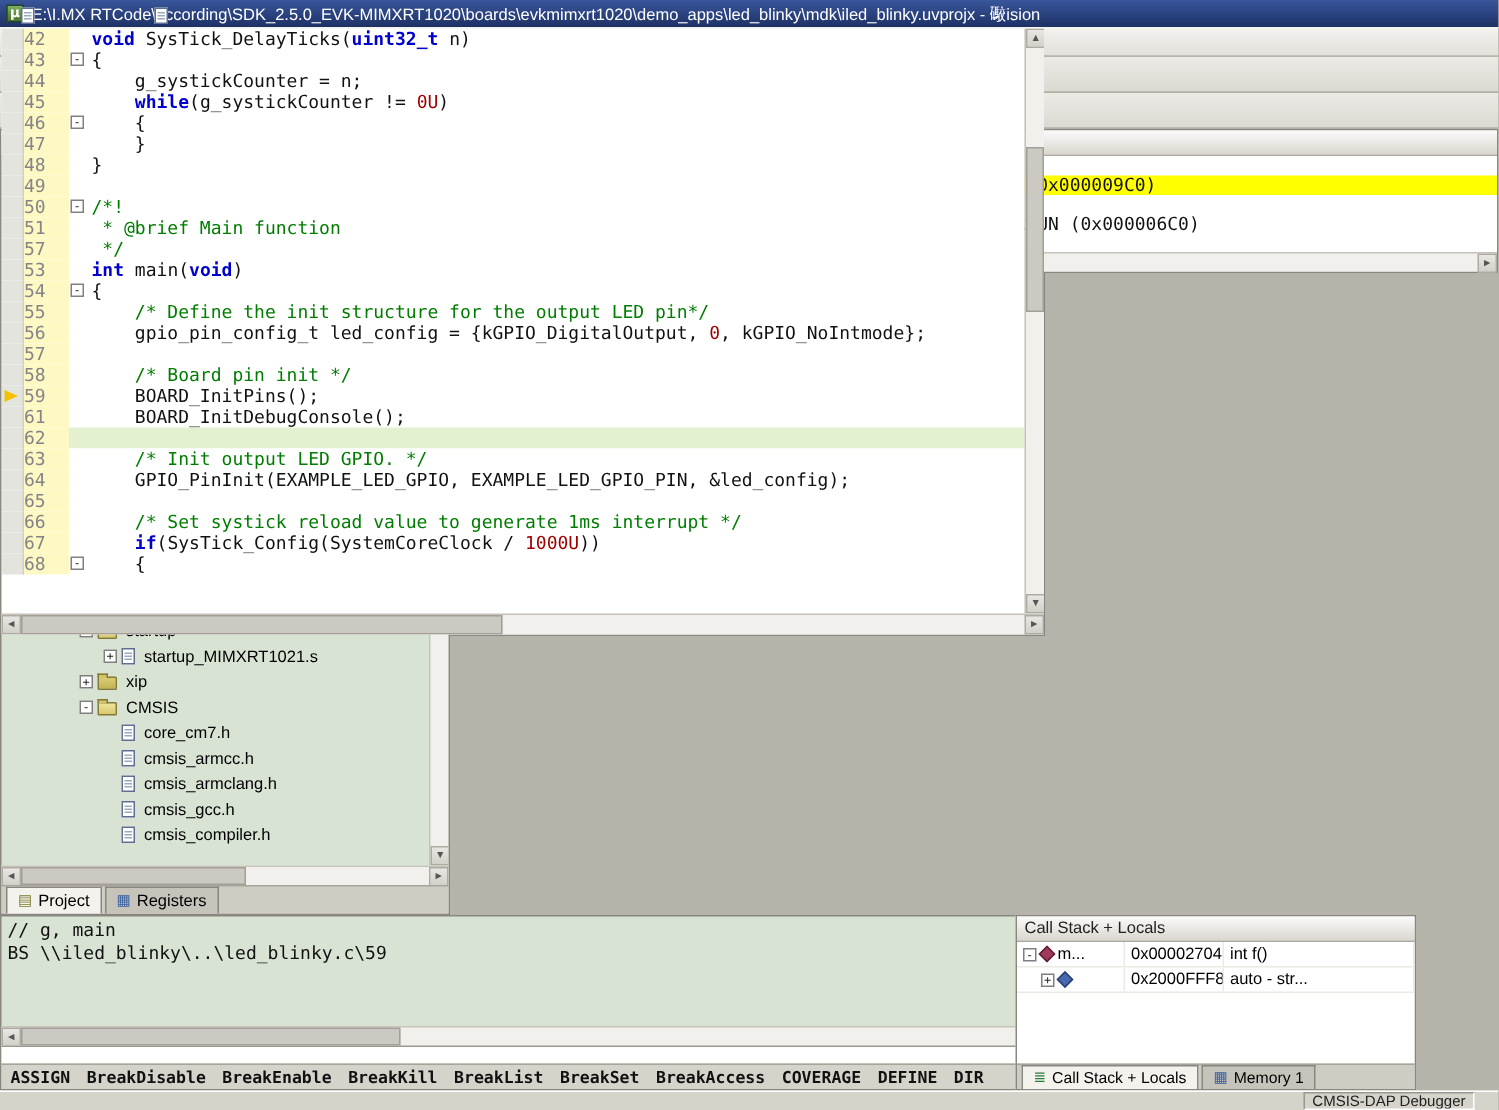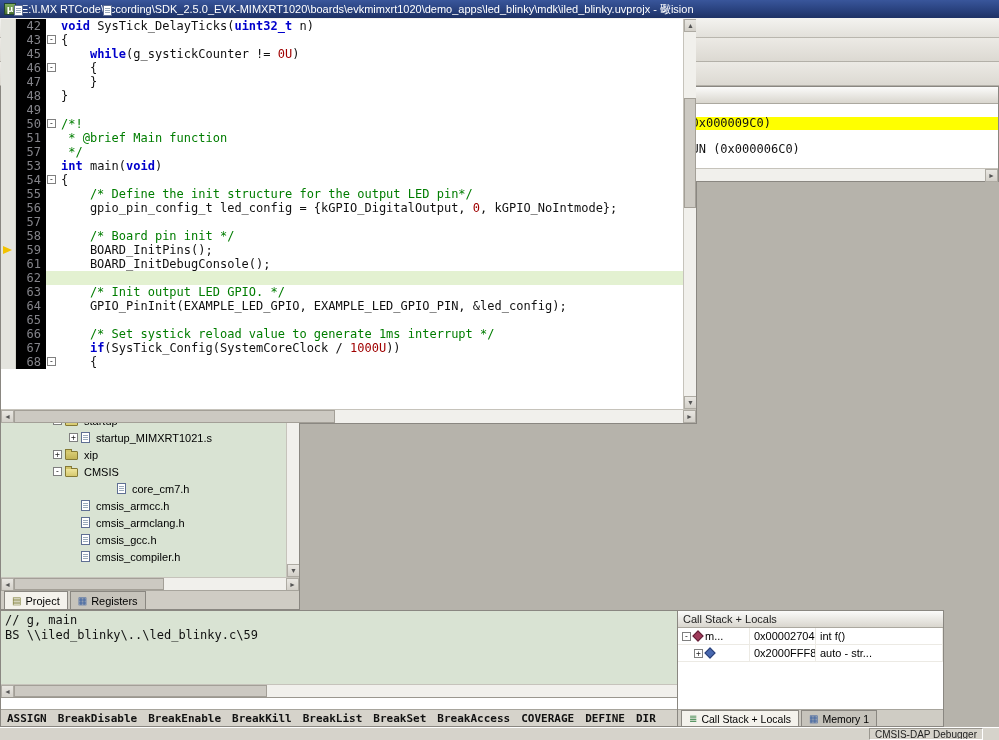--- a/index.html
+++ b/index.html
@@ -104,21 +104,21 @@
   #editor{left:302px;top:186px;width:697px;height:424px;border:1px solid #8a8781;background:#fff;display:flex;flex-direction:column}
   #etabbar{height:18px;background:#b8b5ad;display:flex;align-items:flex-end;padding-left:4px;border-bottom:1px solid #8a8781}
   .etab{height:17px;display:flex;align-items:center;padding:0 8px;border:1px solid #8a8781;border-bottom:none;
     background:#ccc8c0;margin-right:1px;font-size:11px}
   .etab.active{background:#f3ecd6}
   .etab .ticon-file{margin-right:4px}
   #code-area{flex:1;position:relative;overflow:hidden}
   #code-lines{position:absolute;left:0;top:0;right:13px;bottom:0;background:#fff;overflow:hidden}
   .crow{display:flex;height:14px;font:12px/14px "DejaVu Sans Mono",monospace}
   .cmar{width:15px;flex:none;background:#e4e4de;border-right:1px solid #cfcfc8;position:relative}
-  .cnum{width:30px;flex:none;text-align:right;padding-right:5px;color:#84848a;background:#000000}
+  .cnum{width:30px;flex:none;padding-right:5px;color:#84848a;background:#fef9c3}
   .cfold{width:12px;flex:none;background:#fff;position:relative}
   .ctext{flex:1;white-space:pre;background:#fff;padding-left:3px;color:#111}
   .crow.hl .ctext,.crow.hl .cfold{background:var(--editor-current-line)}
   .foldbox{position:absolute;left:1px;top:2px;width:9px;height:9px;border:1px solid #808080;background:#fff;
     font:8px/7px "DejaVu Sans Mono",monospace;text-align:center;color:#222}
   .curarrow{position:absolute;left:2px;top:3px;width:0;height:0;border-left:9px solid #f2c200;
     border-top:4px solid transparent;border-bottom:4px solid transparent}
   .kw{color:var(--keyword);font-weight:bold}
   .com{color:var(--comment)}
   .num{color:var(--number)}
@@ -450,21 +450,21 @@
         <div class="trow" style="padding-left: 52px;">
           <span class="expbox">+</span>
           <span class="ticon ticon-folder"></span>
           <span class="tlabel">xip</span>
         </div>
         <div class="trow" style="padding-left: 52px;">
           <span class="expbox">-</span>
           <span class="ticon ticon-folder-open"></span>
           <span class="tlabel">CMSIS</span>
         </div>
-        <div class="trow" style="padding-left: 68px; margin-left: 36px;">
+        <div class="trow" style="padding-left: 68px;">
           <span class="expsp"></span>
           <span class="ticon ticon-file"></span>
           <span class="tlabel">core_cm7.h</span>
         </div>
         <div class="trow" style="padding-left: 68px;">
           <span class="expsp"></span>
           <span class="ticon ticon-file"></span>
           <span class="tlabel">cmsis_armcc.h</span>
         </div>
         <div class="trow" style="padding-left: 68px;">
@@ -567,20 +567,26 @@
           <span class="cfold"></span>
           <span class="ctext"><span class="kw">void</span> SysTick_DelayTicks(<span class="kw">uint32_t</span> n)</span>
         </div>
         <div class="crow">
           <span class="cmar"></span>
           <span class="cnum">43</span>
           <span class="cfold">
             <span class="foldbox">-</span>
           </span>
           <span class="ctext">{</span>
+        </div>
+        <div class="crow">
+          <span class="cmar"></span>
+          <span class="cnum">44</span>
+          <span class="cfold"></span>
+          <span class="ctext">    g_systickCounter = n;</span>
         </div>
         <div class="crow">
           <span class="cmar"></span>
           <span class="cnum">45</span>
           <span class="cfold"></span>
           <span class="ctext">    <span class="kw">while</span>(g_systickCounter != <span class="num">0U</span>)</span>
         </div>
         <div class="crow">
           <span class="cmar"></span>
           <span class="cnum">46</span>

